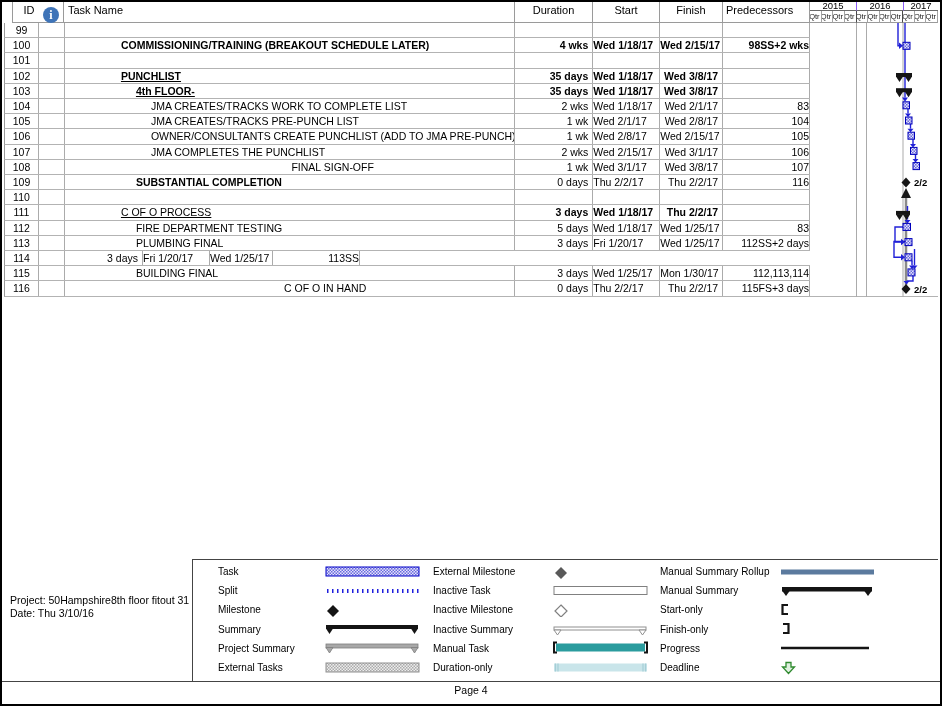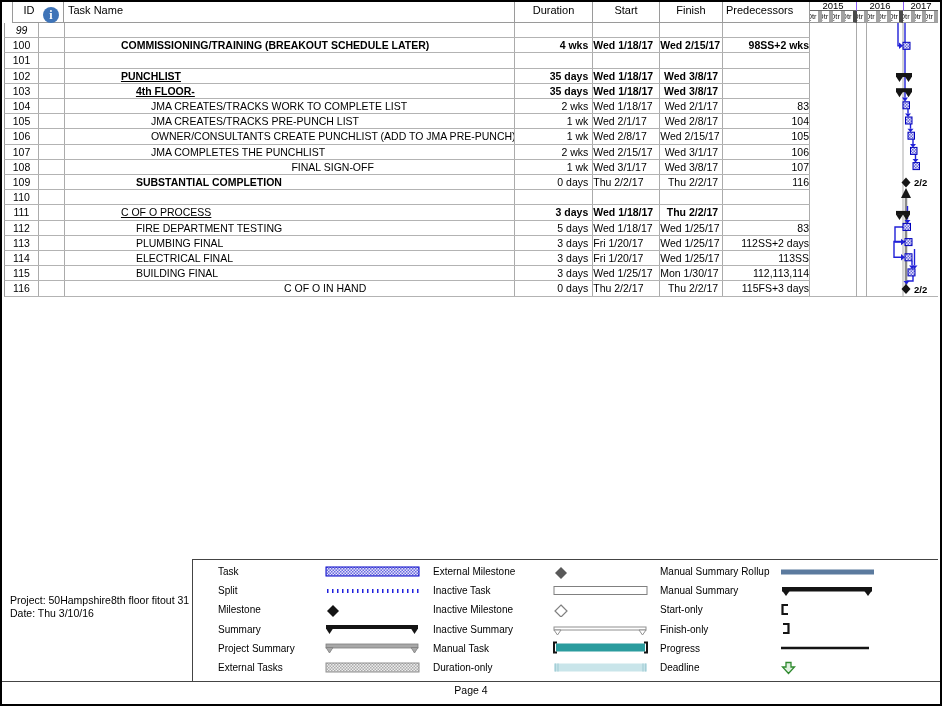--- a/index.html
+++ b/index.html
@@ -15,21 +15,21 @@
   .h-dur{left:515px;width:78px;}
   .h-start{left:593px;width:67px;}
   .h-fin{left:660px;width:63px;}
   .h-pred{left:723px;width:87px;text-align:left;padding-left:3px;}
   .info-badge{position:absolute;left:43px;top:7px;width:16px;height:16px;border-radius:50%;
               background:#3F74B8;color:#fff;font-family:"Liberation Serif",serif;font-weight:bold;
               font-size:12px;line-height:16px;text-align:center;}
   
   .ts-year{position:absolute;top:0;height:11px;box-sizing:border-box;border-right:1px solid #8b5cf6;
            border-bottom:1px solid #6a6a6a;font-size:9.5px;line-height:11px;text-align:center;overflow:hidden;}
-  .ts-qtr{position:absolute;top:11px;height:12px;box-sizing:border-box;border-right:4px solid #a3a3a3;
+  .ts-qtr{position:absolute;top:11px;height:12px;box-sizing:border-box;border-right:1px solid #a3a3a3;
           border-bottom:1px solid #9a9a9a;font-size:7.5px;line-height:12px;text-align:right;
           overflow:hidden;direction:rtl;color:#222;padding-right:1px;}
   
   #rows{position:absolute;left:0;top:23px;width:942px;}
   .row{position:absolute;left:4px;width:806px;height:15.2px;box-sizing:border-box;display:flex;
        border-bottom:1px solid #b3b3b3;border-left:1px solid #9a9a9a;}
   .cell{box-sizing:border-box;border-right:1px solid #ababab;font-size:10.5px;line-height:14px;
         white-space:nowrap;overflow:hidden;color:#000;}
   .c-id{width:34px;text-align:center;}
   .c-ind{width:26px;}
@@ -78,21 +78,21 @@
       <div class="ts-qtr" style="left: 856.545px; width: 11.6364px;">Qtr</div>
       <div class="ts-qtr" style="left: 868.182px; width: 11.6364px;">Qtr</div>
       <div class="ts-qtr" style="left: 879.818px; width: 11.6364px;">Qtr</div>
       <div class="ts-qtr" style="left: 891.455px; width: 11.6364px; border-right-color: rgb(74, 74, 74);">Qtr</div>
       <div class="ts-qtr" style="left: 903.091px; width: 11.6364px;">Qtr</div>
       <div class="ts-qtr" style="left: 914.727px; width: 11.6364px;">Qtr</div>
       <div class="ts-qtr" style="left: 926.364px; width: 11.6364px;">Qtr</div>
     </div>
 
   <div id="rows">
-      <div class="row" style="top: 0px; font-style: italic;">
+      <div class="row" style="top: 0px;">
         <div class="cell c-id">99</div>
         <div class="cell c-ind"></div>
         <div class="cell c-name"></div>
         <div class="cell c-dur"></div>
         <div class="cell c-start"></div>
         <div class="cell c-fin"></div>
         <div class="cell c-pred"></div>
       </div>
       <div class="row" style="top: 15.2px;">
         <div class="cell c-id">100</div>
@@ -216,21 +216,20 @@
         <div class="cell c-ind"></div>
         <div class="cell c-name" style="padding-left: 71px;">PLUMBING FINAL</div>
         <div class="cell c-dur">3 days</div>
         <div class="cell c-start">Fri 1/20/17</div>
         <div class="cell c-fin">Wed 1/25/17</div>
         <div class="cell c-pred">112SS+2 days</div>
       </div>
       <div class="row" style="top: 228px;">
         <div class="cell c-id">114</div>
         <div class="cell c-ind"></div>
-        <div class="cell c-name" style="padding-left: 71px;">ELECTRICAL FINAL</div>
         <div class="cell c-dur">3 days</div>
         <div class="cell c-start">Fri 1/20/17</div>
         <div class="cell c-fin">Wed 1/25/17</div>
         <div class="cell c-pred">113SS</div>
       </div>
       <div class="row" style="top: 243.2px;">
         <div class="cell c-id">115</div>
         <div class="cell c-ind"></div>
         <div class="cell c-name" style="padding-left: 71px;">BUILDING FINAL</div>
         <div class="cell c-dur">3 days</div>

